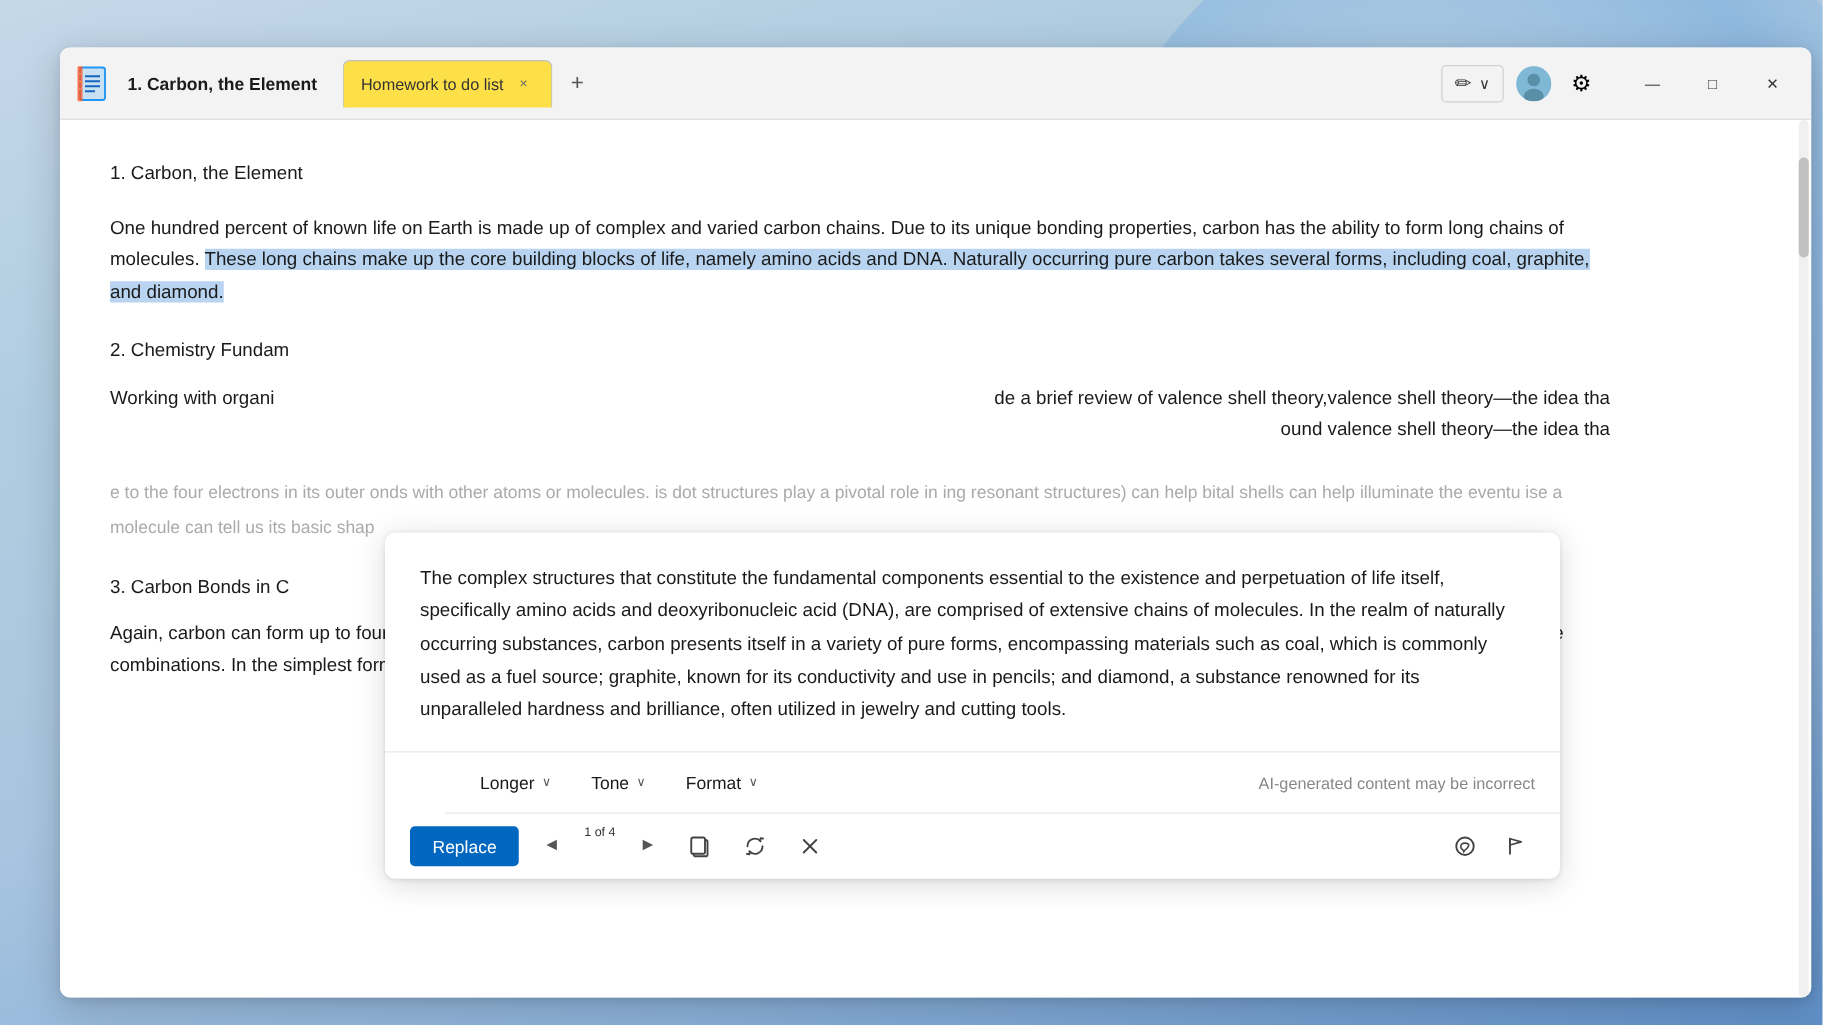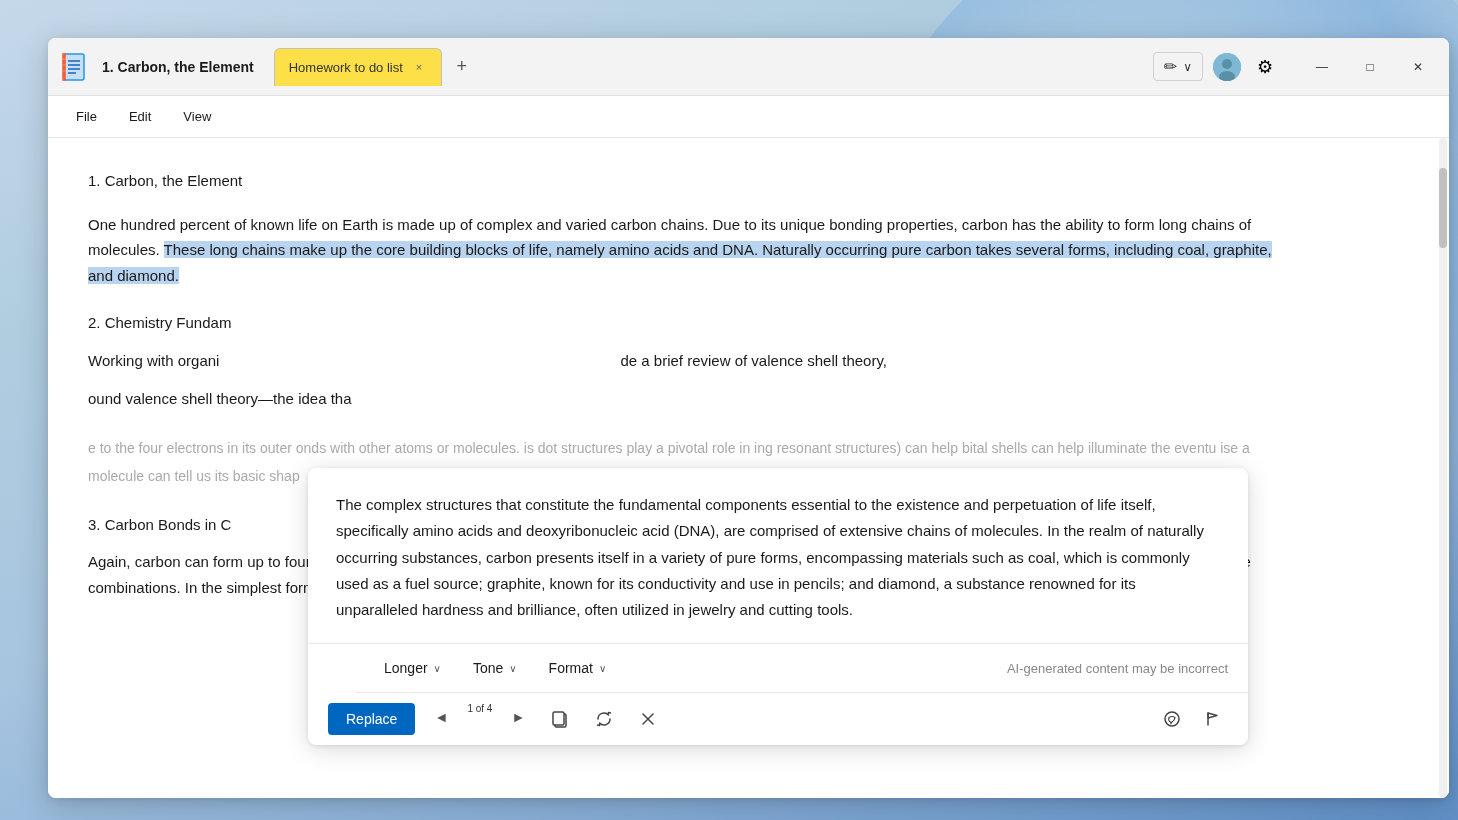--- a/index.html
+++ b/index.html
@@ -379,43 +379,39 @@
       <div class="settings-icon">⚙</div>
     </div>
 
     <div class="window-controls">
       <div class="win-btn">—</div>
       <div class="win-btn">□</div>
       <div class="win-btn close">✕</div>
     </div>
   </div>
 
-  <div class="menu-bar">
-    <div class="menu-item">File</div>
-    <div class="menu-item">Edit</div>
-    <div class="menu-item">View</div>
-  </div>
 
   <div class="content-area">
     <div class="doc-content">
       <div class="doc-heading">1. Carbon, the Element</div>
 
       <div class="doc-paragraph">
         <span>One hundred percent of known life on Earth is made up of complex and varied carbon chains. Due to its unique bonding properties, carbon has the ability to form long chains of molecules. </span><span class="highlighted">These long chains make up the core building blocks of life, namely amino acids and DNA. Naturally occurring pure carbon takes several forms, including coal, graphite, and diamond.</span>
       </div>
 
       <div class="doc-subheading">
         <span>2. Chemistry Fundam</span>
       </div>
 
-      <div class="doc-paragraph" style="display:flex; gap:13px; flex-wrap:wrap;">
+      <div class="doc-paragraph" style="display:flex; gap:0; flex-wrap:wrap;">
         <span>Working with organi</span>
         <span style="flex:1; min-width:300px;"></span>
         <span>de a brief review of valence shell theory,</span>
         <br style="width:100%;">
+        <span>valence shell theory—the idea tha</span>
         <span style="flex:1; min-width:300px;"></span>
         <span>ound valence shell theory—the idea tha</span>
       </div>
 
       <div class="doc-paragraph" style="color:#aaa; font-size:14px; line-height:2; display:flex; gap:8px; flex-wrap:wrap;">
         <span style="margin-left:auto;">e to the four electrons in its outer onds with other atoms or molecules. is dot structures play a pivotal role in ing resonant structures) can help bital shells can help illuminate the eventu ise a molecule can tell us its basic shap</span>
       </div>
 
       <div class="doc-subheading" style="margin-top:8px;">
         <span>3. Carbon Bonds in C</span>

